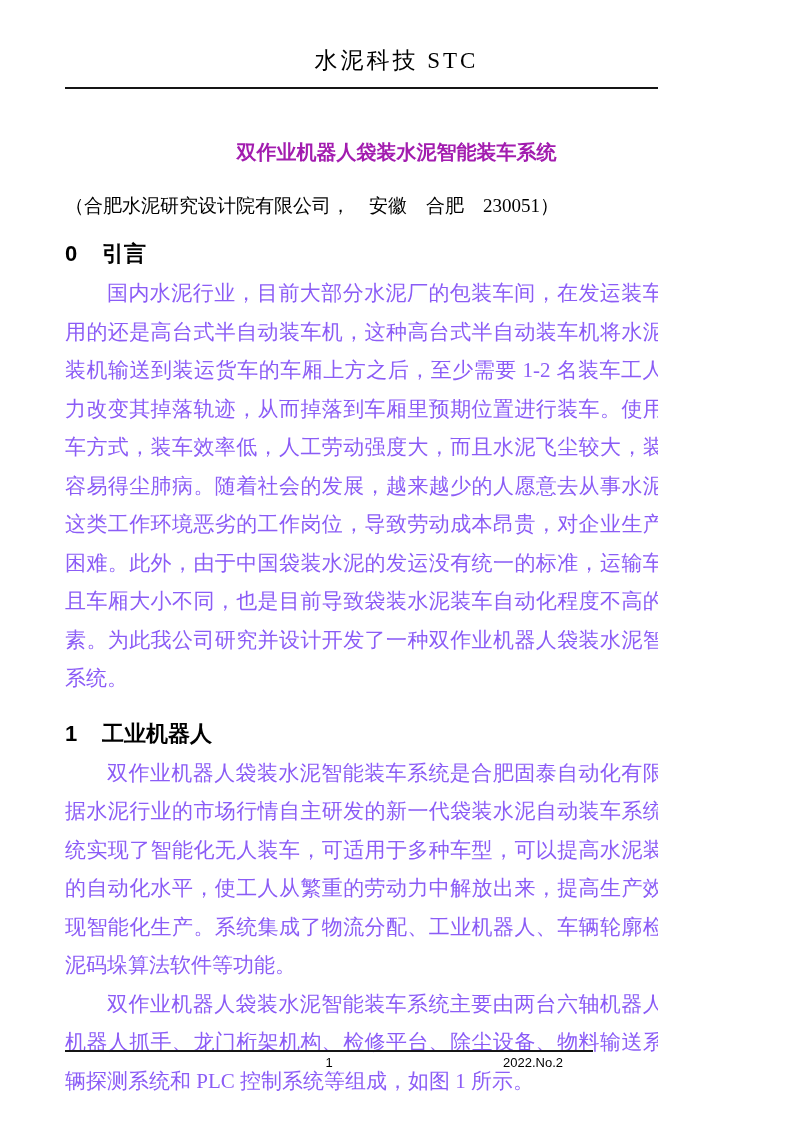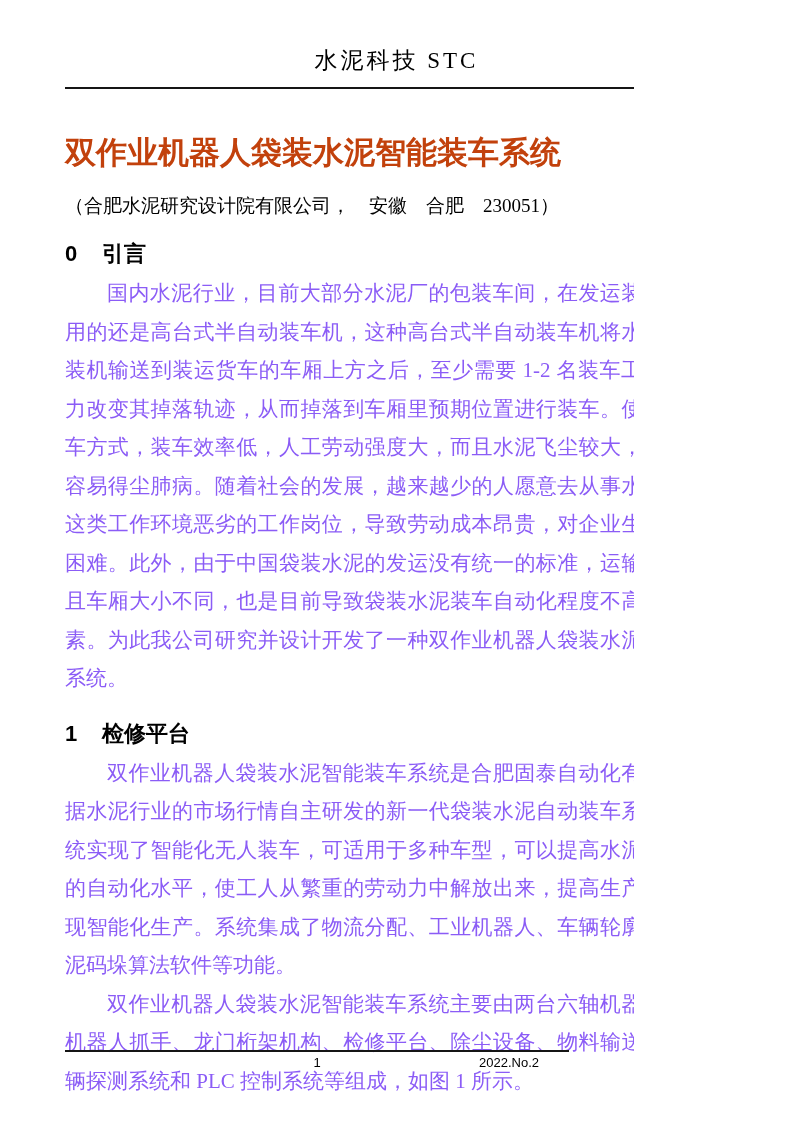--- a/index.html
+++ b/index.html
@@ -7,44 +7,45 @@
     padding: 0;
     background: #ffffff;
   }
   .page {
     position: relative;
     width: 634px;
     height: 1122px;
     background: #ffffff;
     color: #000000;
     overflow: hidden;
+    padding-left: 24px;
   }
   .content {
     position: absolute;
     left: 65px;
     top: 0;
     width: 663px;
   }
   .journal-header {
     text-align: center;
     padding-top: 45px;
     padding-bottom: 11px;
     border-bottom: 2px solid #151515;
     font-family: "Liberation Serif", serif;
     font-size: 23px;
     letter-spacing: 3px;
   }
   .article-title {
     margin: 40px 0 0 0;
-    text-align: left;
+    text-align: center;
     font-family: "Liberation Sans", sans-serif;
     font-weight: bold;
-    font-size: 31px;
+    font-size: 20px;
     line-height: 47px;
-    color: #c2410c;
+    color: #a21caf;
   }
   .title-line { display: block; }
   .author {
     margin-top: 15px;
     text-align: center;
     font-family: "Liberation Serif", serif;
     font-size: 20px;
     line-height: 24px;
   }
   .affiliation {
@@ -118,21 +119,21 @@
 
     <h2 class="section-heading">
       <span class="sec-num">0</span>
       <span>引言</span>
     </h2>
 
     <p class="body-para">国内水泥行业，目前大部分水泥厂的包装车间，在发运装车环节采用的还是高台式半自动装车机，这种高台式半自动装车机将水泥包从包装机输送到装运货车的车厢上方之后，至少需要 1-2 名装车工人通过人力改变其掉落轨迹，从而掉落到车厢里预期位置进行装车。使用这种装车方式，装车效率低，人工劳动强度大，而且水泥飞尘较大，装运工人容易得尘肺病。随着社会的发展，越来越少的人愿意去从事水泥包装车这类工作环境恶劣的工作岗位，导致劳动成本昂贵，对企业生产造成了困难。此外，由于中国袋装水泥的发运没有统一的标准，运输车型多变且车厢大小不同，也是目前导致袋装水泥装车自动化程度不高的重要因素。为此我公司研究并设计开发了一种双作业机器人袋装水泥智能装车系统。</p>
 
     <h2 class="section-heading">
       <span class="sec-num">1</span>
-      <span>检修平台</span>
+      <span>工业机器人</span>
     </h2>
 
     <p class="body-para">双作业机器人袋装水泥智能装车系统是合肥固泰自动化有限公司根据水泥行业的市场行情自主研发的新一代袋装水泥自动装车系统。该系统实现了智能化无人装车，可适用于多种车型，可以提高水泥装车行业的自动化水平，使工人从繁重的劳动力中解放出来，提高生产效率和实现智能化生产。系统集成了物流分配、工业机器人、车辆轮廓检测和水泥码垛算法软件等功能。</p>
 
     <p class="body-para">双作业机器人袋装水泥智能装车系统主要由两台六轴机器人、两套机器人抓手、龙门桁架机构、检修平台、除尘设备、物料输送系统、车辆探测系统和 PLC 控制系统等组成，如图 1 所示。</p>
 
   </div>
 
   <div class="page-footer">
     <div class="footer-rule"></div>

